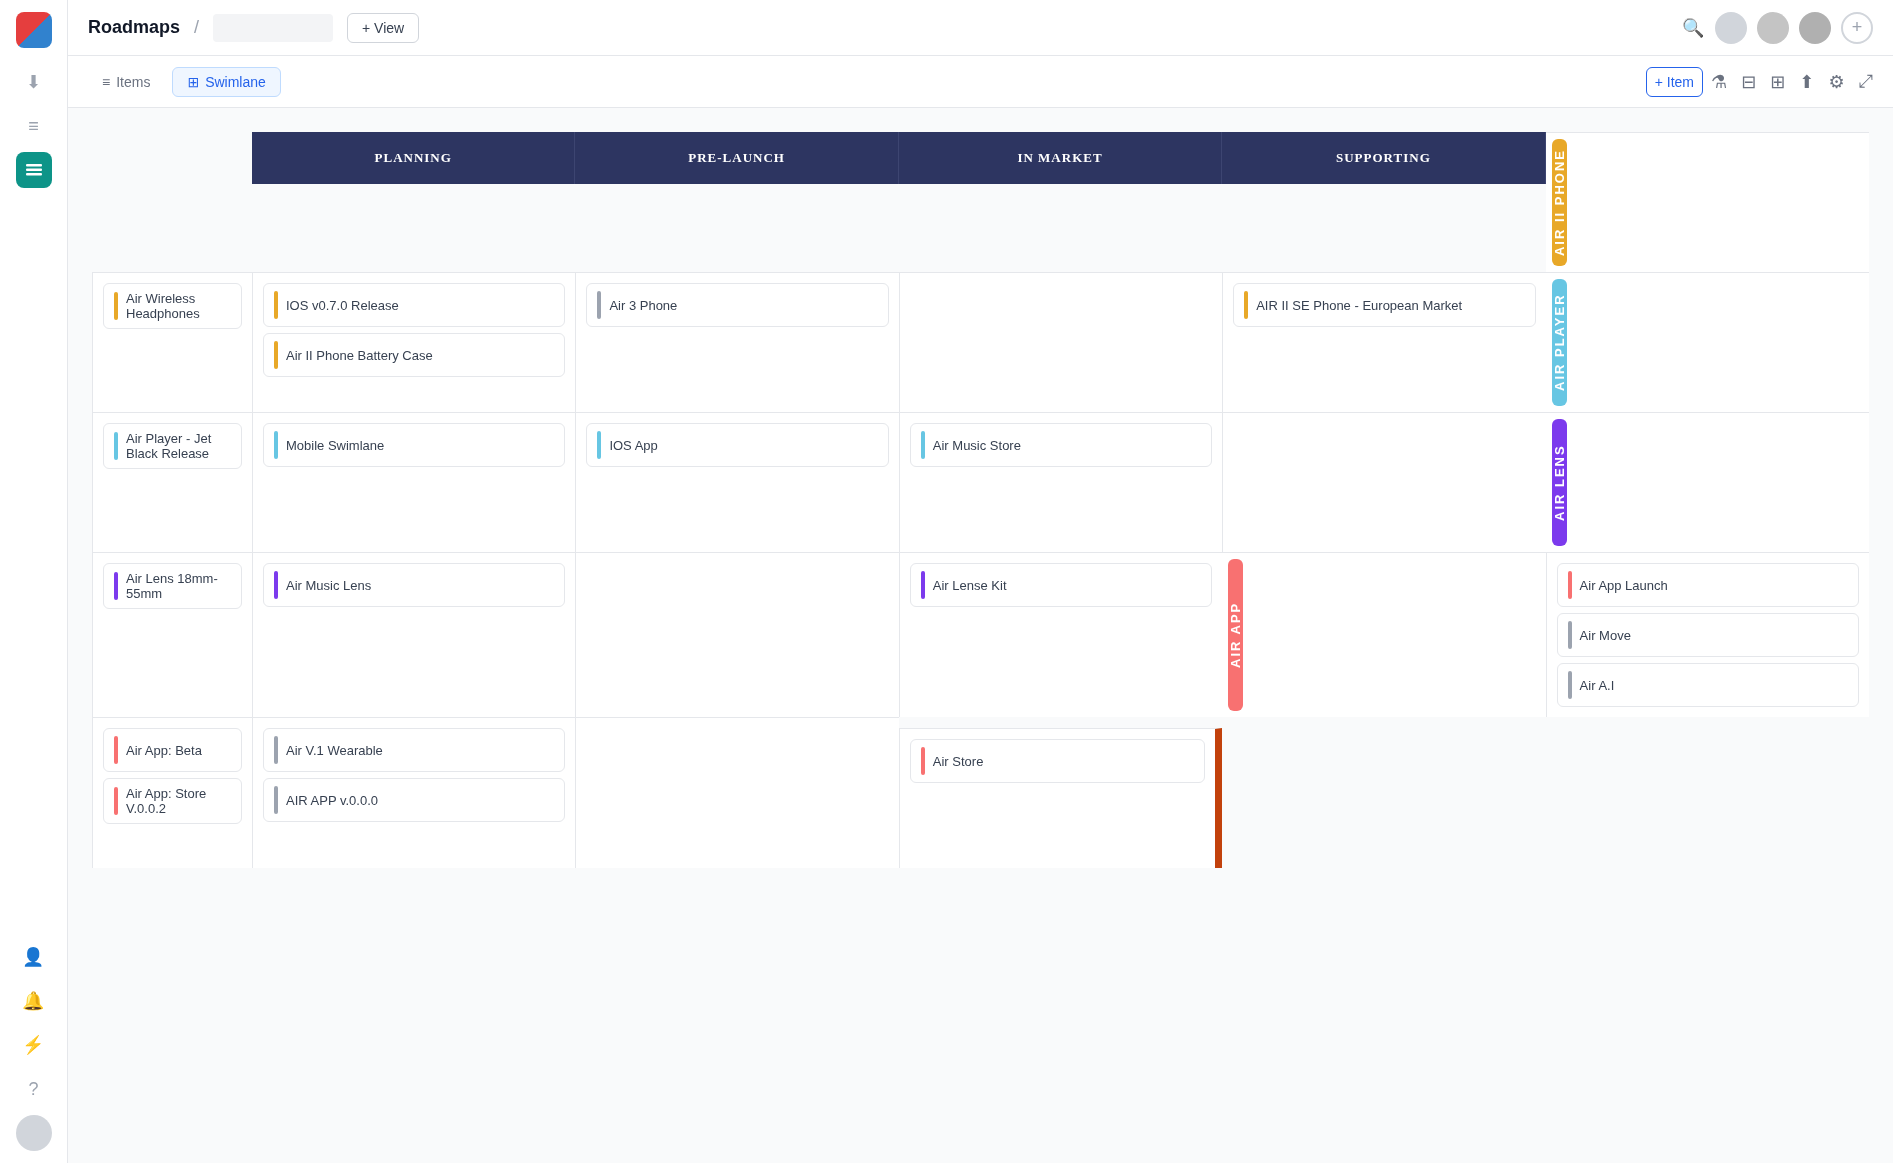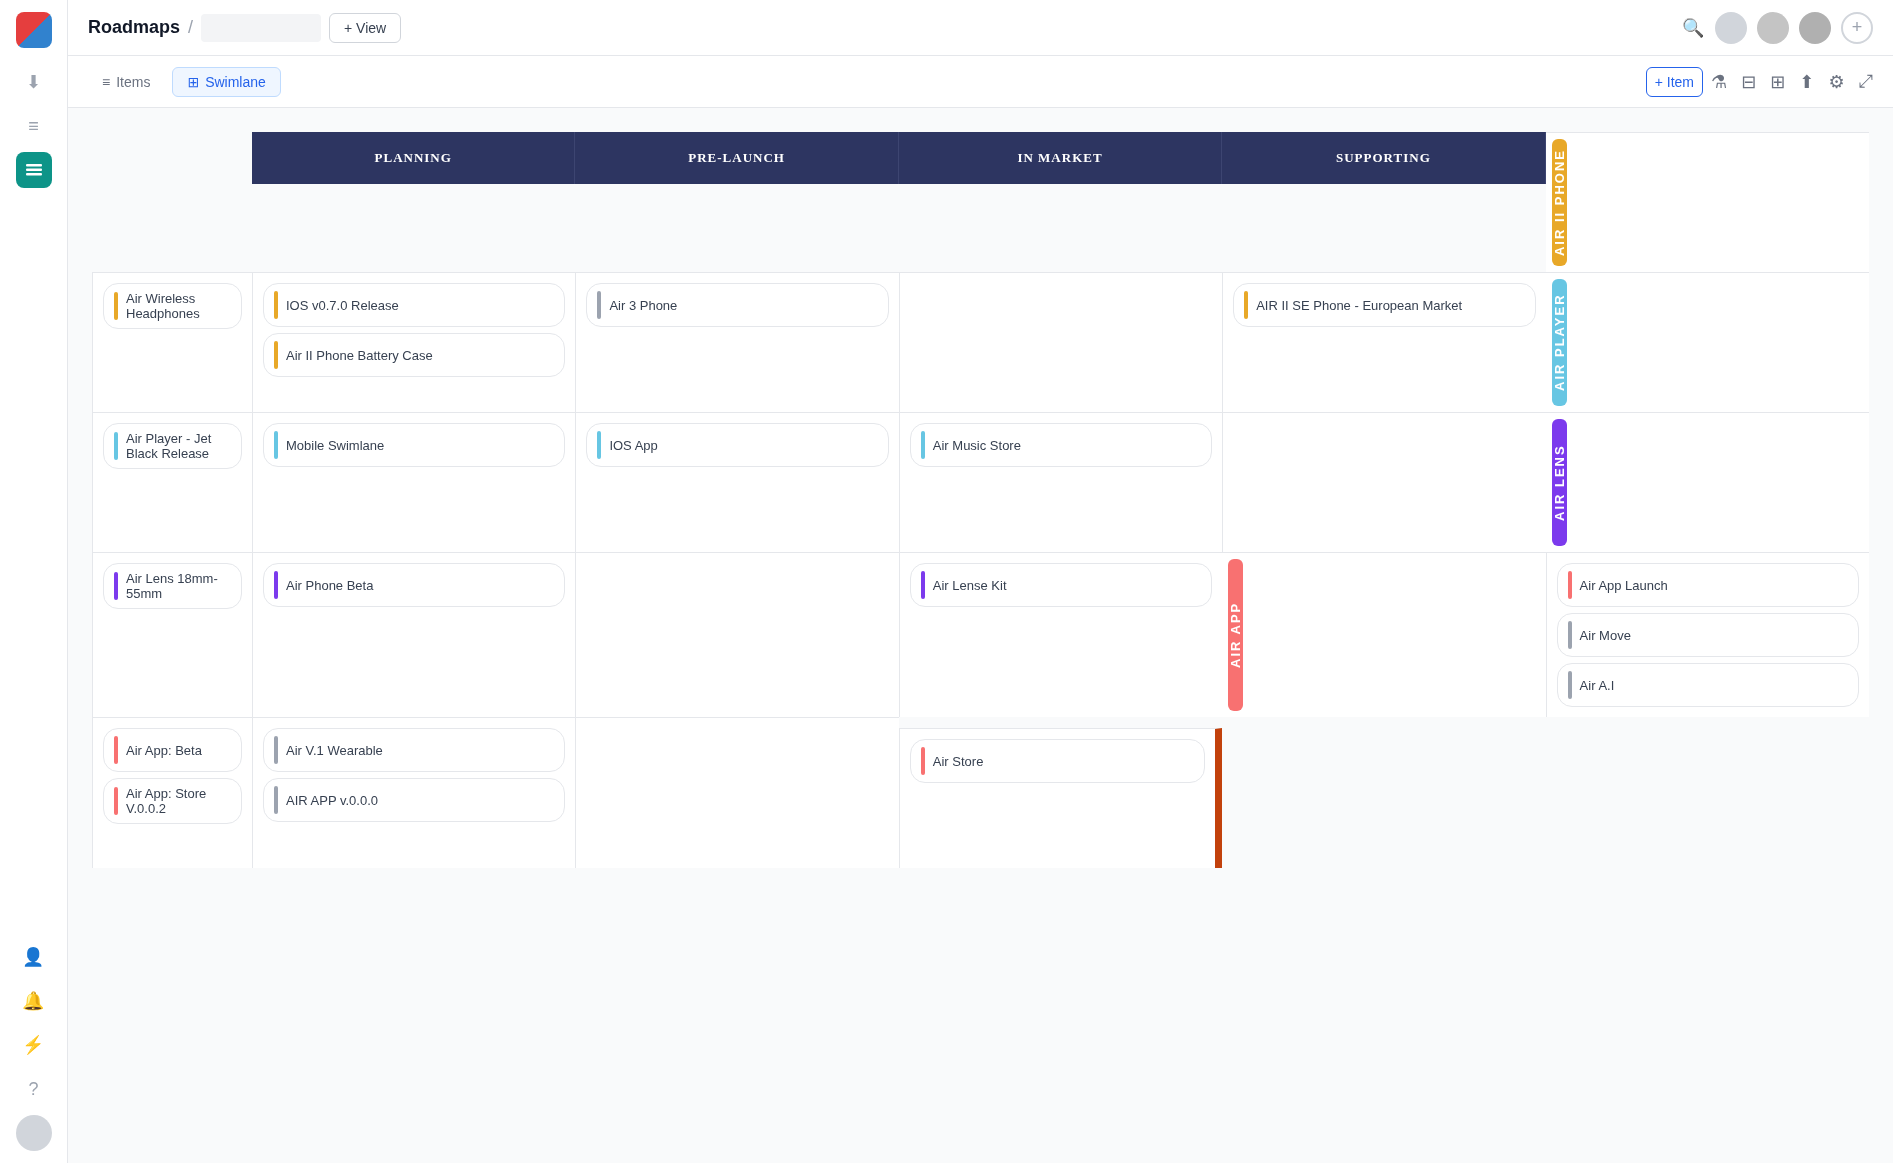--- a/index.html
+++ b/index.html
@@ -52,21 +52,21 @@
     }
 
     
     .header {
       background: #fff;
       border-bottom: 1px solid #e5e7eb;
       padding: 0 20px;
       height: 56px;
       display: flex;
       align-items: center;
-      gap: 8px;
+      gap: 14px;
       flex-shrink: 0;
     }
     .header-title {
       font-size: 18px;
       font-weight: 600;
       color: #111827;
     }
     .header-slash {
       color: #9ca3af;
       font-size: 18px;
@@ -220,21 +220,21 @@
       border-top: 1px solid #e5e7eb;
       display: flex;
       align-items: stretch;
       background: #fff;
     }
 
     
     .card-item {
       background: #fff;
       border: 1px solid #e5e7eb;
-      border-radius: 15px;
+      border-radius: 6px;
       padding: 7px 10px;
       font-size: 13px;
       color: #374151;
       display: flex;
       align-items: center;
       gap: 8px;
       cursor: pointer;
     }
     .card-dot {
       width: 4px;
@@ -375,21 +375,21 @@
         </div>
         <div class="row-cell ">
           <div class="card-item">
             <div class="card-dot" style="background: rgb(124, 58, 237);"></div>
             <span>Air Lens 18mm-55mm</span>
           </div>
         </div>
         <div class="row-cell ">
           <div class="card-item">
             <div class="card-dot" style="background: rgb(124, 58, 237);"></div>
-            <span>Air Phone Beta</span>
+            <span>Air Music Lens</span>
           </div>
         </div>
         <div class="row-cell "></div>
         <div class="row-cell ">
           <div class="card-item">
             <div class="card-dot" style="background: rgb(124, 58, 237);"></div>
             <span>Air Lense Kit</span>
           </div>
         </div>
         <div class="row-label-cell last-row">

